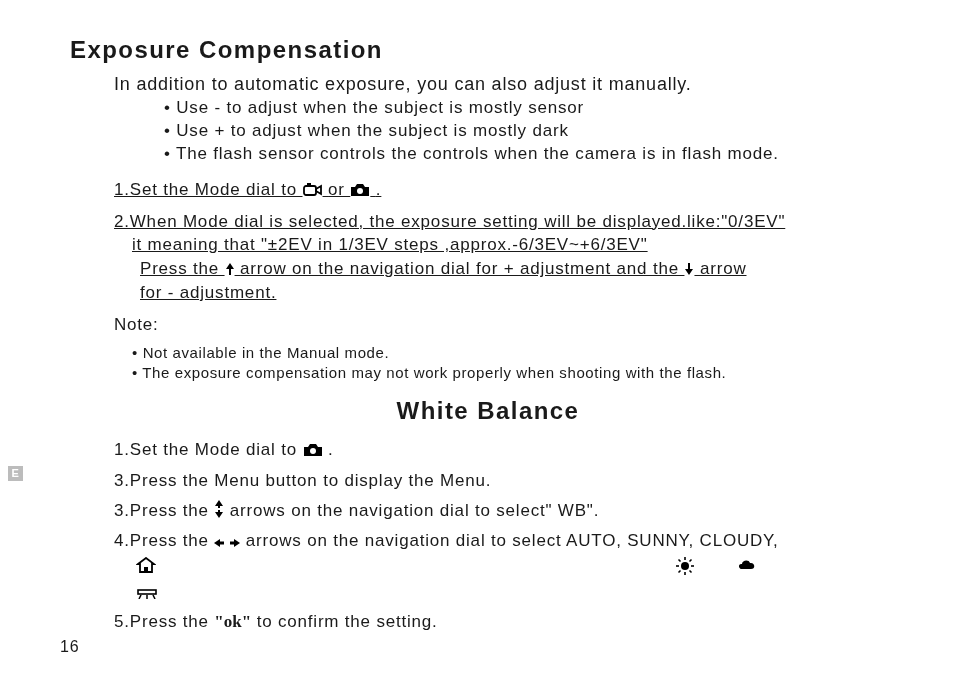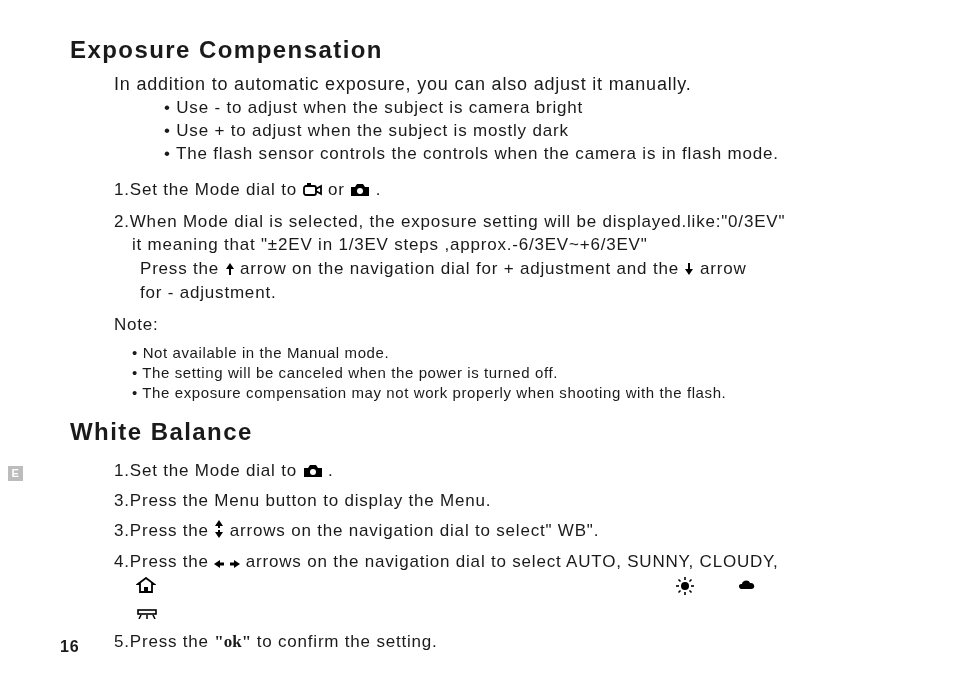--- a/index.html
+++ b/index.html
@@ -21,20 +21,21 @@
   }
   h2 {
     margin: 0 0 10px 0;
     font-size: 24px;
     font-weight: 700;
     letter-spacing: 0.06em;
   }
   h2.second {
     margin-top: 14px;
     margin-bottom: 12px;
+    text-align: center;
   }
   .intro {
     font-size: 18px;
     margin: 0 0 2px 44px;
   }
   .bullets {
     margin: 0 0 0 94px;
     padding: 0;
     list-style: none;
     font-size: 17px;
@@ -45,20 +46,21 @@
   .bullets li {
     line-height: 1.35;
   }
   .numbered {
     margin: 12px 0 0 44px;
     font-size: 17px;
     line-height: 1.4;
   }
   .numbered .step {
     margin-bottom: 8px;
+    text-decoration: underline;
   }
   .step2-cont {
     margin-left: 18px;
   }
   .step2-cont2 {
     margin-left: 26px;
   }
   .note-head {
     font-weight: 400;
     font-size: 17px;
@@ -100,21 +102,21 @@
   .icon {
     display: inline-block;
     vertical-align: -2px;
   }
   .icon svg { display: block; }
   .page-num {
     position: absolute;
     left: 60px;
     bottom: 20px;
     font-size: 16px;
-    font-weight: 700;
+    font-weight: 400;
   }
   .side-tab {
     position: absolute;
     left: 8px;
     top: 466px;
     width: 15px;
     height: 15px;
     background: #bcbcbc;
     color: #ffffff;
     font-size: 11px;
@@ -132,21 +134,21 @@
 <body>
 
 <div class="page">
 
   <div class="side-tab">E</div>
 
   <h2>Exposure Compensation</h2>
 
   <p class="intro">In addition to automatic exposure, you can also adjust it manually.</p>
   <ul class="bullets">
-    <li>Use - to adjust when the subject is camera bright</li>
+    <li>Use - to adjust when the subject is mostly sensor</li>
     <li>Use + to adjust when the subject is mostly dark</li>
     <li>The flash sensor controls the controls when the camera is in flash mode.</li>
   </ul>
 
   <div class="numbered">
     <div class="step">
       <span>1.Set the Mode dial to </span>
       <span class="icon"><svg width="20" height="14" viewBox="0 0 20 14">
             <rect x="1" y="3" width="12" height="9" rx="2" fill="none" stroke="#000" stroke-width="1.8"></rect>
             <path d="M13 6 L18 3 L18 11 L13 8 Z" fill="none" stroke="#000" stroke-width="1.8"></path>
@@ -174,21 +176,20 @@
             </svg></span>
         <span> arrow</span>
       </div>
       <div class="step2-cont2">for - adjustment.</div>
     </div>
   </div>
 
   <div class="note-head">Note:</div>
   <ul class="note-list">
     <li>Not available in the Manual mode.</li>
-    <li>The setting will be canceled when the power is turned  off.</li>
     <li>The exposure compensation may not work properly when shooting with the flash.</li>
   </ul>
 
   <h2 class="second">White Balance</h2>
 
   <div class="wb-numbered">
     <div class="step">
       <span>1.Set the Mode dial to </span>
       <span class="icon"><svg width="20" height="14" viewBox="0 0 20 14">
             <path d="M1 4 L5 4 L7 1 L13 1 L15 4 L19 4 L19 13 L1 13 Z" fill="#000"></path>

